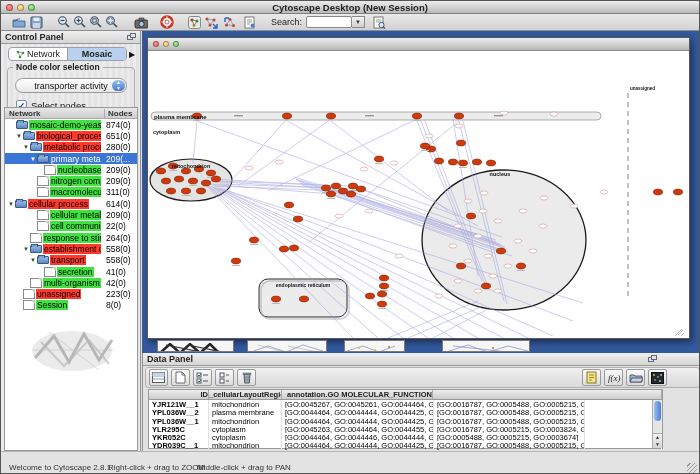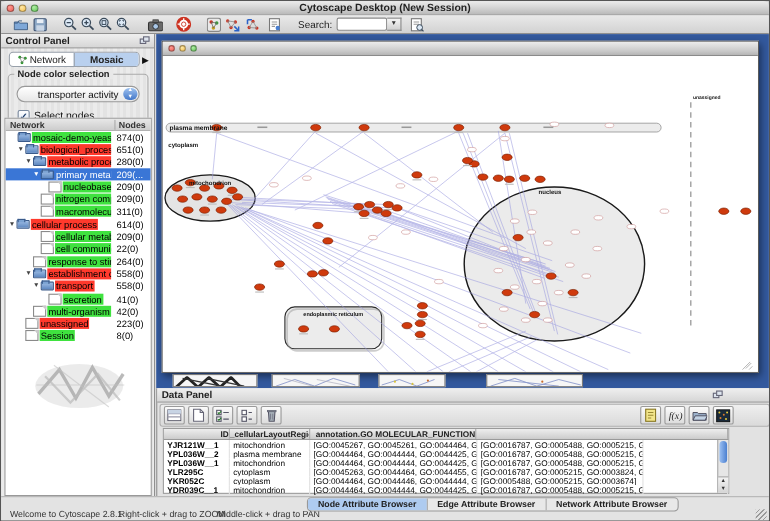--- a/index.html
+++ b/index.html
@@ -750,19 +750,14 @@
       </div>
     </div>
   </div>
 
   <div class="statusbar">
     <span class="status-item" style="left:8px">Welcome to Cytoscape 2.8.1</span>
     <span class="status-item" style="left:107px">Right-click + drag to ZOOM</span>
     <span class="status-item" style="left:196px">Middle-click + drag to PAN</span>
     <span class="grip"></span>
   </div>
-  <div class="bottom-tabs" id="bottom-tabs">
-      <div class="btab selected">Node Attribute Browser</div>
-      <div class="btab">Edge Attribute Browser</div>
-      <div class="btab">Network Attribute Browser</div>
-    </div>
 
 </div>
 
 </body></html>

